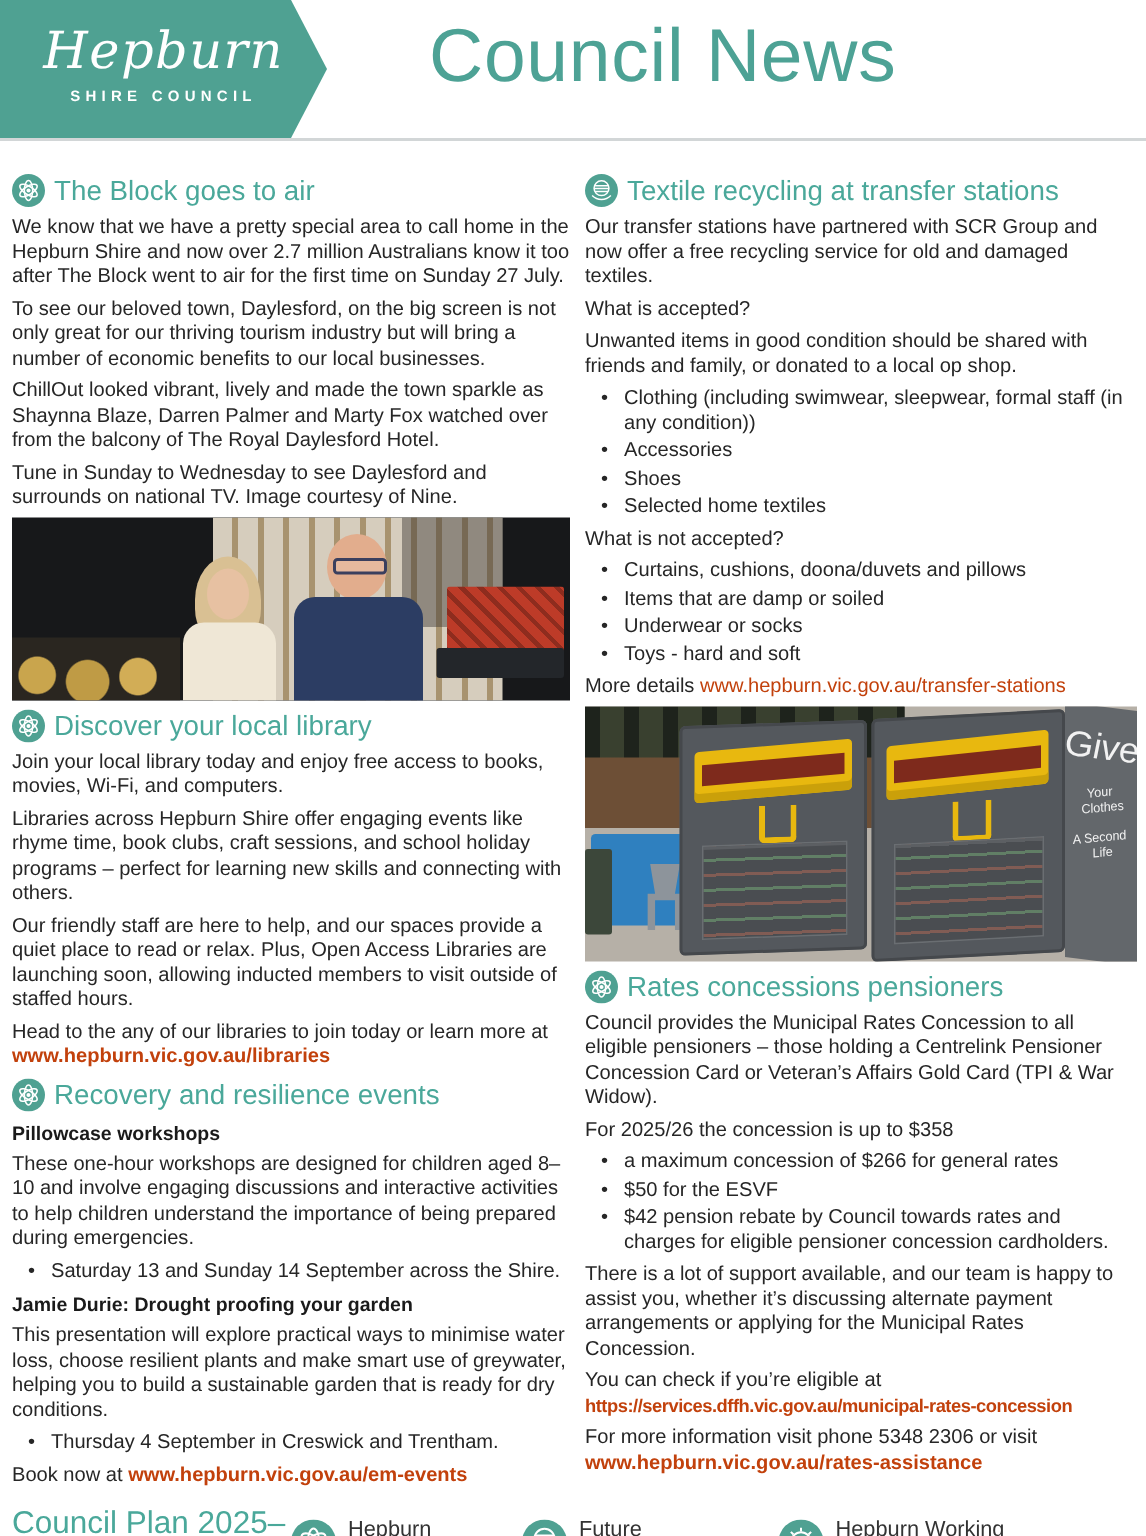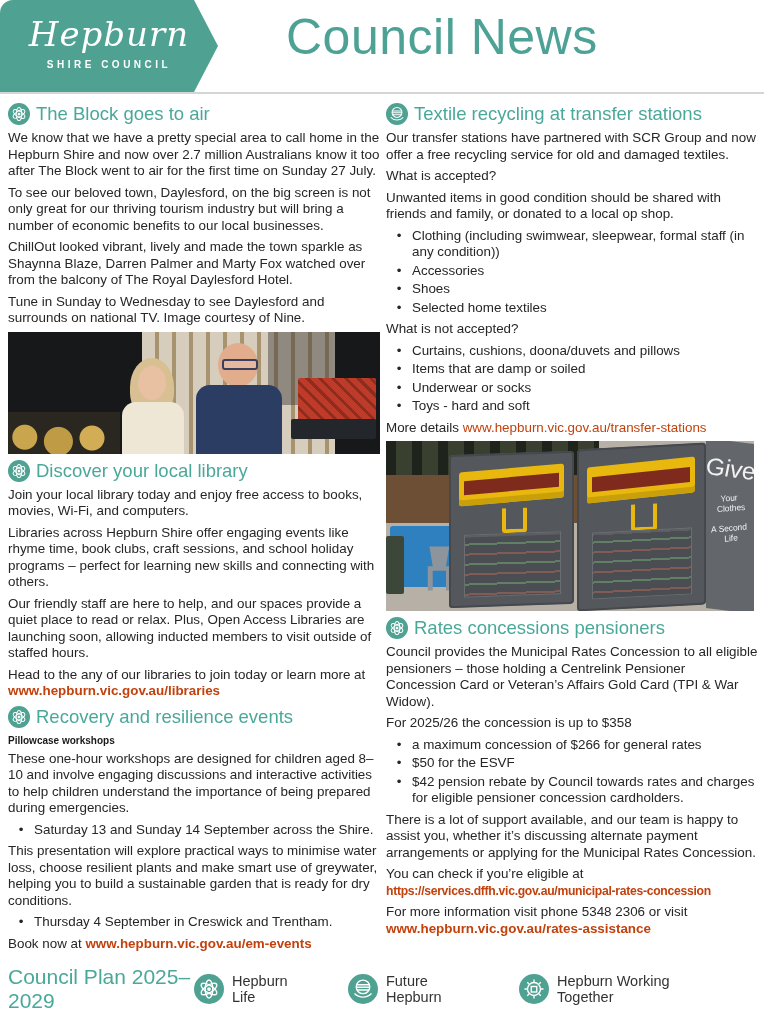--- a/index.html
+++ b/index.html
@@ -1,35 +1,35 @@
 <!DOCTYPE html>
 <html><head>
 <meta charset="utf-8">
 <style>
   html,body{margin:0;padding:0;}
   body{width:764px;font-family:"Liberation Sans",sans-serif;background:#fff;}
-  .page{position:relative;width:764px;height:1024px;overflow:hidden;background:#fff;border-radius:13px;}
+  .page{position:relative;width:764px;height:1024px;overflow:hidden;background:#fff;}
 
   
   .header{position:relative;height:92px;border-bottom:2px solid #d2d6d7;}
   .pennant{position:absolute;left:0;top:0;width:218px;height:92px;background:#4fa192;
     clip-path:polygon(0 0,89% 0,100% 50%,89% 100%,0 100%);color:#fff;text-align:center;}
   .logo-script{font-family:"DejaVu Serif",serif;font-style:italic;font-size:34px;margin-top:14px;letter-spacing:1px;}
   .logo-sub{font-size:10px;letter-spacing:3.5px;font-weight:bold;margin-top:5px;}
   .news-title{position:absolute;left:286px;top:8px;font-size:50px;color:#4da295;letter-spacing:0.5px;}
 
   
-  .columns{display:flex;padding:3px 6px 0 8px;justify-content:space-between;}
+  .columns{display:flex;gap:10px;padding:16px 6px 0 8px;}
   .col{width:372px;}
   .sec-head{display:flex;align-items:center;gap:6px;margin:6px 0 4px 0;}
   .sec-head .ttl{font-size:18.5px;color:#4aa89a;}
   .circ-icon{width:22px;height:22px;flex:0 0 22px;}
   .circ-icon.big{width:30px;height:30px;flex:0 0 30px;}
   p.body{font-size:13.4px;line-height:16.5px;color:#262626;margin:5px 0;}
-  .sub{font-size:10px;font-weight:bold;color:#1a1a1a;margin:7px 0 3px 0;}
+  .sub{font-size:13px;font-weight:bold;color:#1a1a1a;margin:7px 0 3px 0;}
   .bullets{margin:2px 0;}
   .b-row{display:flex;font-size:13.4px;line-height:16.5px;color:#262626;margin:2px 0;}
   .b-dot{flex:0 0 26px;text-align:center;}
   .b-tx{flex:1;}
   a.lnk{color:#c2410c;font-weight:bold;text-decoration:none;}
   a.lnk.rg{font-weight:normal;}
   a.lnk.tight{font-size:12.2px;letter-spacing:-0.3px;white-space:nowrap;}
 
   
   .photo{position:relative;overflow:hidden;margin:5px 0;}
@@ -183,20 +183,21 @@
             <use href="#ic-atom"></use>
           </svg>
         <span class="ttl">Recovery and resilience events</span>
       </div>
       <div class="sub">Pillowcase workshops</div>
       <p class="body">These one-hour workshops are designed for children aged 8–10 and involve engaging discussions and interactive activities to help children understand the importance of being prepared during emergencies.</p>
       <div class="b-row">
         <span class="b-dot">•</span>
         <span class="b-tx">Saturday 13 and Sunday 14 September across the Shire.</span>
       </div>
+      <div class="sub">Jamie Durie: Drought proofing your garden</div>
       <p class="body">This presentation will explore practical ways to minimise water loss, choose resilient plants and make smart use of greywater, helping you to build a sustainable garden that is ready for dry conditions.</p>
       <div class="b-row">
         <span class="b-dot">•</span>
         <span class="b-tx">Thursday 4 September in Creswick and Trentham.</span>
       </div>
       <p class="body">
         <span>Book now at</span>
         <a class="lnk" href="#">www.hepburn.vic.gov.au/em-events</a>
       </p>
     </div>

